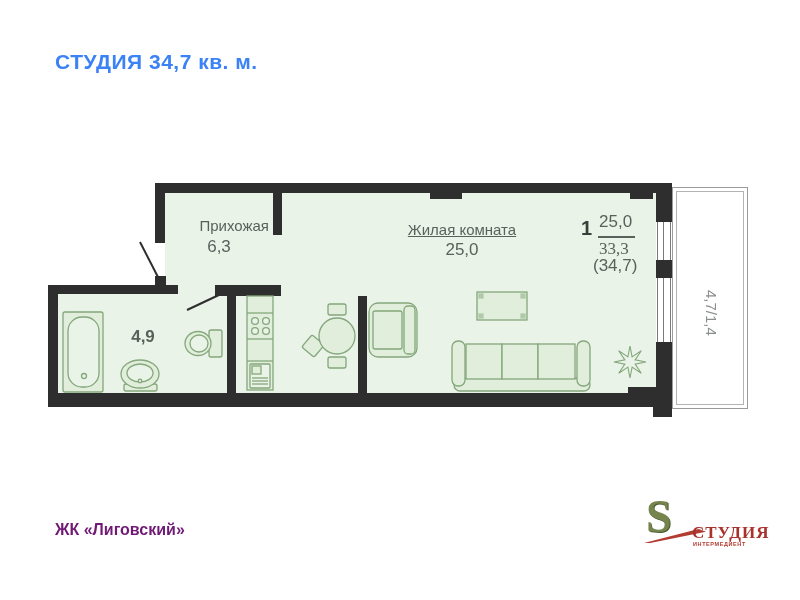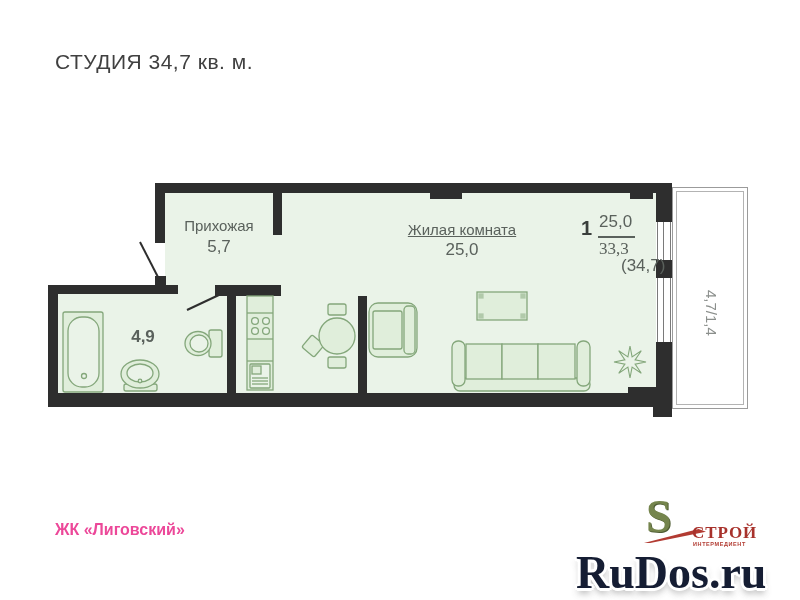--- a/index.html
+++ b/index.html
@@ -7,25 +7,25 @@
     position:relative;width:800px;height:600px;background:#ffffff;
     overflow:hidden;font-family:"Liberation Sans",sans-serif;
   }
   .abs{position:absolute;}
   .wall{position:absolute;background:#2e2e2e;}
   .fill{position:absolute;background:#eaf3e8;}
   .lbl{position:absolute;color:#5a615c;text-align:center;white-space:nowrap;}
   .room-name{font-size:15px;}
   .room-area{font-size:17px;}
   #title{
-    position:absolute;left:55px;top:50px;font-size:21px;font-weight:normal;
-    color:#404040;letter-spacing:.5px;
+    position:absolute;left:55px;top:50px;font-size:21px;font-weight:bold;
+    color:#3b82f6;letter-spacing:.5px;
   }
   #complex-name{
-    position:absolute;left:55px;top:521px;font-size:16px;font-weight:bold;color:#ec4899;
+    position:absolute;left:55px;top:521px;font-size:16px;font-weight:bold;color:#701a75;
   }
   #balcony{
     position:absolute;left:672px;top:187px;width:76px;height:222px;
     border:1px solid #9b9b9b;background:#ffffff;box-sizing:border-box;
   }
   #balcony .inner{
     position:absolute;left:3px;top:3px;right:3px;bottom:3px;border:1px solid #b3b3b3;
   }
   #balcony-area{
     position:absolute;left:672px;top:255px;width:76px;text-align:center;
@@ -178,36 +178,35 @@
 
       <path fill="none" stroke-width="1.1" d="M646,362 L635.1,364.1 L641.3,373.3 L632.1,367.1 L630,378 L627.9,367.1 L618.7,373.3 L624.9,364.1 L614,362 L624.9,359.9 L618.7,350.7 L627.9,356.9 L630,346 L632.1,356.9 L641.3,350.7 L635.1,359.9 Z"></path>
     </g>
 
     <g stroke="#2e2e2e" stroke-width="2" fill="none">
       <line x1="140" y1="242" x2="160" y2="281"></line>
       <line x1="187" y1="310" x2="221" y2="294"></line>
     </g>
   </svg>
 
-  <div class="lbl room-name" style="left:169px;top:217px;width:100px;">Прихожая</div>
-  <div class="lbl room-area" style="left:169px;top:237px;width:100px;">5,7</div>
+  <div class="lbl room-name" style="left:169px;top:217px;width:100px;text-align:right;">Прихожая</div>
+  <div class="lbl room-area" style="left:169px;top:237px;width:100px;">6,3</div>
   <div class="lbl room-name" style="left:402px;top:221px;width:120px;text-decoration:underline;">Жилая комната</div>
   <div class="lbl room-area" style="left:402px;top:240px;width:120px;">25,0</div>
   <div class="lbl room-area" style="left:113px;top:327px;width:60px;font-weight:bold;">4,9</div>
 
   <div id="summary-ones">1</div>
   <div class="sum-num" style="top:212px;">25,0</div>
   <div id="sum-line"></div>
   <div class="sum-num" style="top:239px;font-family:Liberation Serif, serif;">33,3</div>
-  <div class="sum-num" style="top:256px;left:593px;width:52px;margin-left:28px;">(34,7)</div>
+  <div class="sum-num" style="top:256px;left:593px;width:52px;">(34,7)</div>
 
   <div id="complex-name">ЖК «Лиговский»</div>
 
   <div>
     <div id="logo-s">S</div>
     <div id="logo-swoosh"></div>
-    <div id="logo-name">СТРОЙ</div>
+    <div id="logo-name">СТУДИЯ</div>
     <div id="logo-subtitle">ИНТЕРМЕДИЕНТ</div>
   </div>
 
-  <div id="watermark">RuDos.ru</div>
 
 </div>
 
 </body></html>

